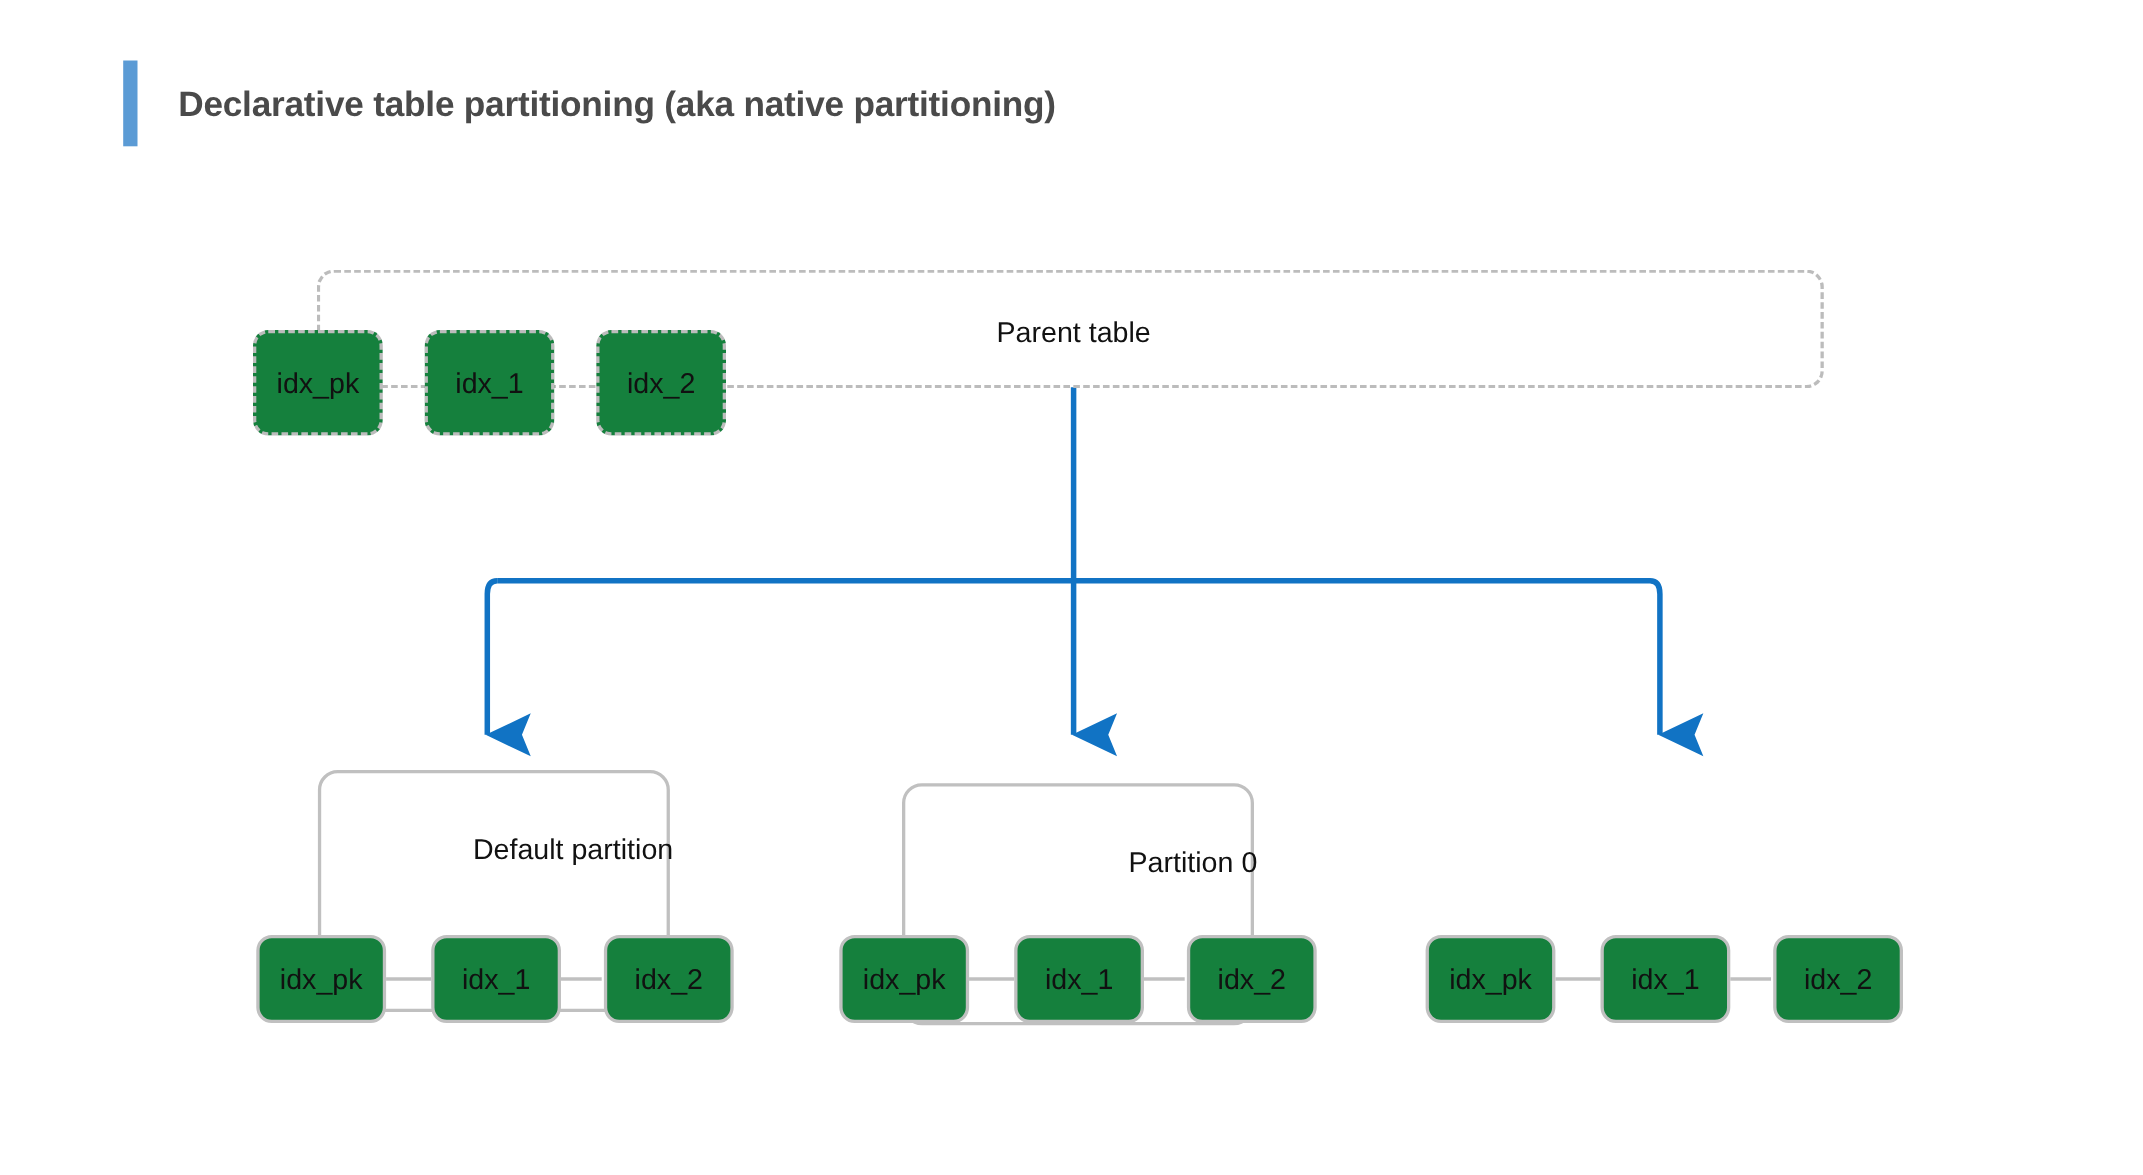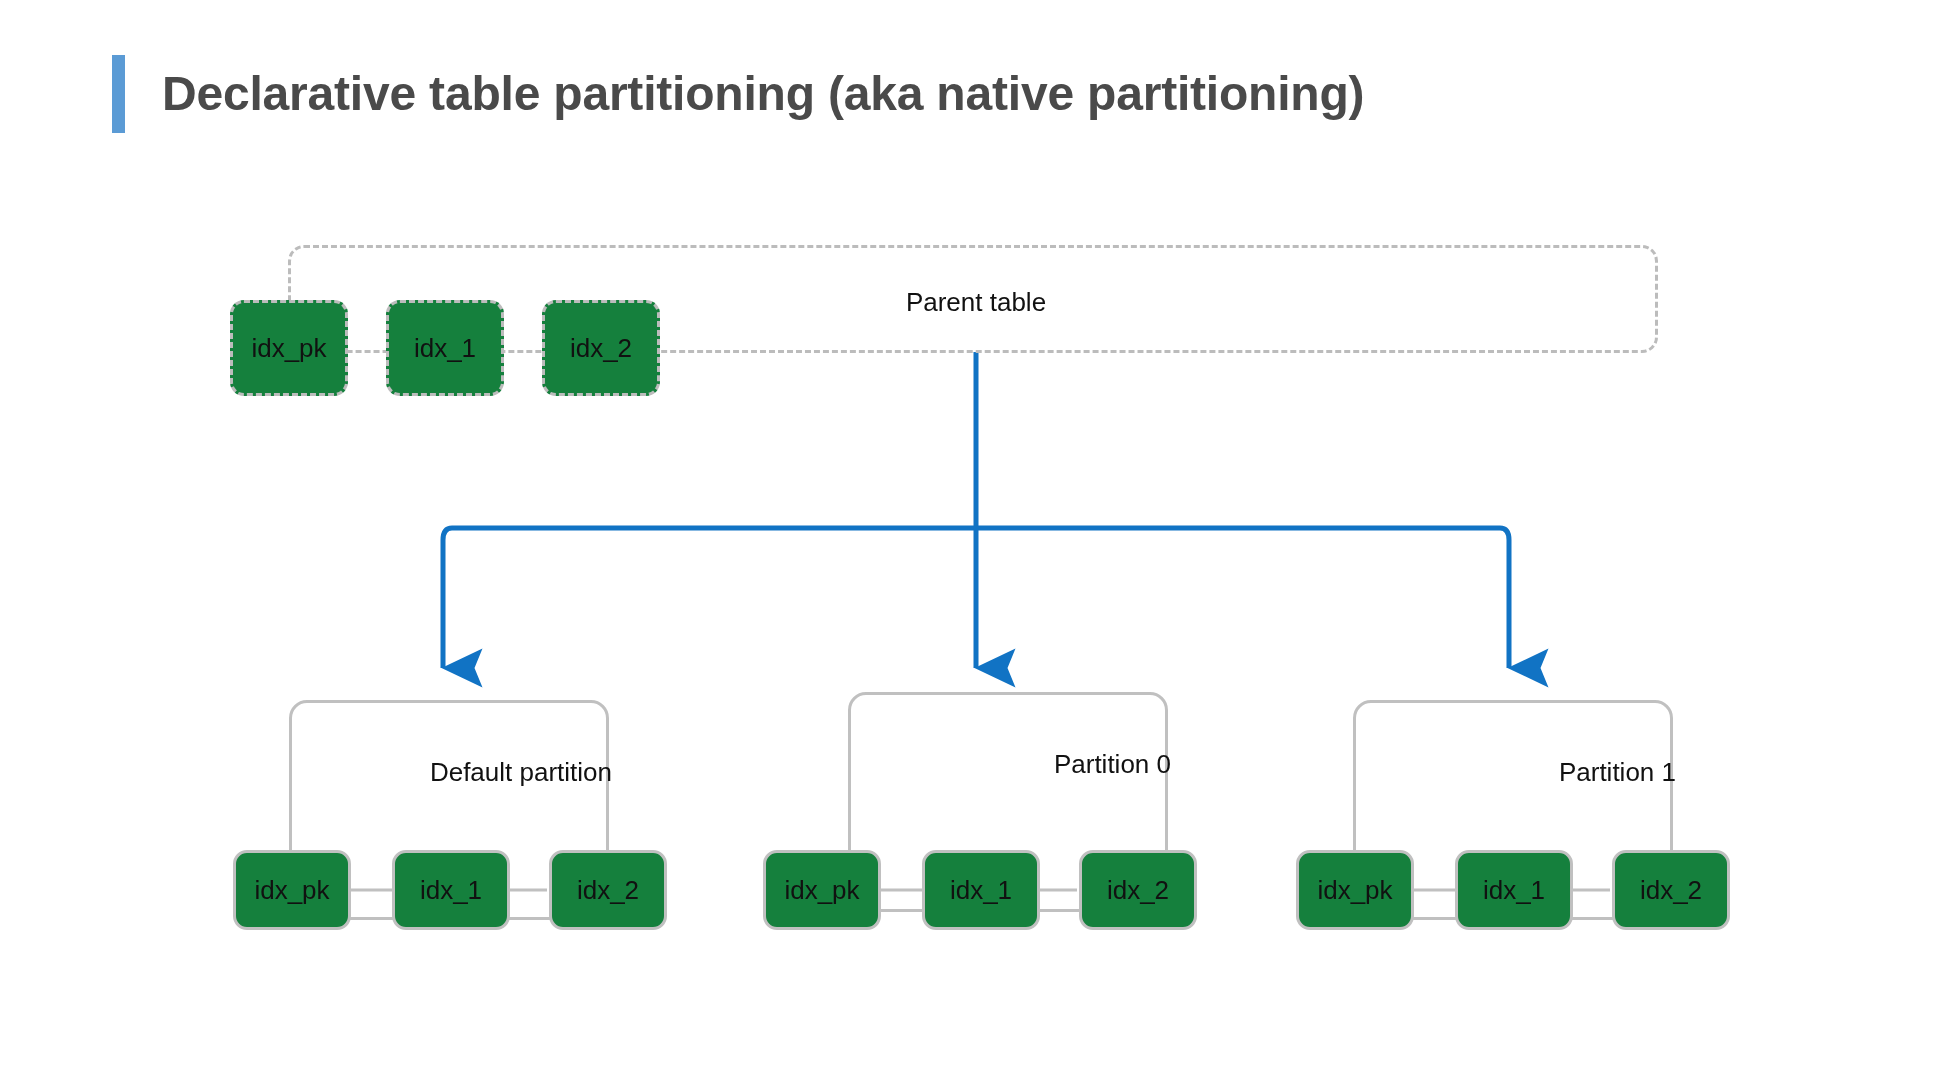--- a/index.html
+++ b/index.html
@@ -25,21 +25,21 @@
     align-items: center;
   }
   #title-accent {
     width: 13px;
     height: 78px;
     background: #5b9bd5;
     flex: 0 0 auto;
   }
   #page-title {
     margin-left: 37px;
-    font-size: 48px;
+    font-size: 32px;
     font-weight: bold;
     color: #4a4a4a;
     letter-spacing: -0.2px;
     white-space: nowrap;
     line-height: 1;
   }
 
   
   #diagram {
     position: absolute;
@@ -182,36 +182,33 @@
   <div class="idx-chip solid" style="left:233px; top:850px;">
     <span>idx_pk</span>
   </div>
   <div class="idx-chip solid" style="left:392px; top:850px;">
     <span>idx_1</span>
   </div>
   <div class="idx-chip solid" style="left:549px; top:850px;">
     <span>idx_2</span>
   </div>
 
-  <div class="partition-box" style="left:820px; top:692px;margin-left:28px;">
+  <div class="partition-box" style="left:820px; top:712px;">
     <div class="partition-label">Partition 0</div>
   </div>
   <div class="idx-chip solid" style="left:763px; top:850px;">
     <span>idx_pk</span>
   </div>
   <div class="idx-chip solid" style="left:922px; top:850px;">
     <span>idx_1</span>
   </div>
   <div class="idx-chip solid" style="left:1079px; top:850px;">
     <span>idx_2</span>
   </div>
 
-  <div class="partition-box" style="left:1353px; top:700px;">
-    <div class="partition-label">Partition 1</div>
-  </div>
   <div class="idx-chip solid" style="left:1296px; top:850px;">
     <span>idx_pk</span>
   </div>
   <div class="idx-chip solid" style="left:1455px; top:850px;">
     <span>idx_1</span>
   </div>
   <div class="idx-chip solid" style="left:1612px; top:850px;">
     <span>idx_2</span>
   </div>
 

